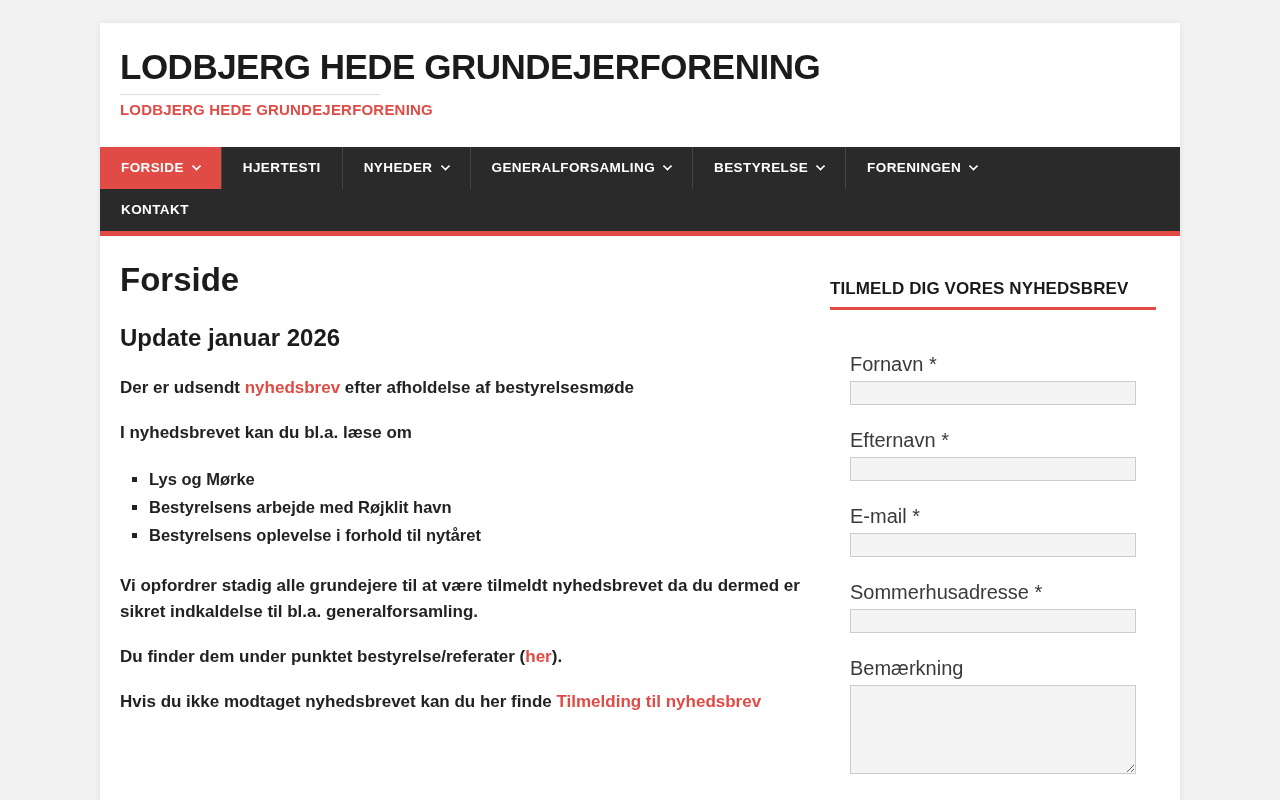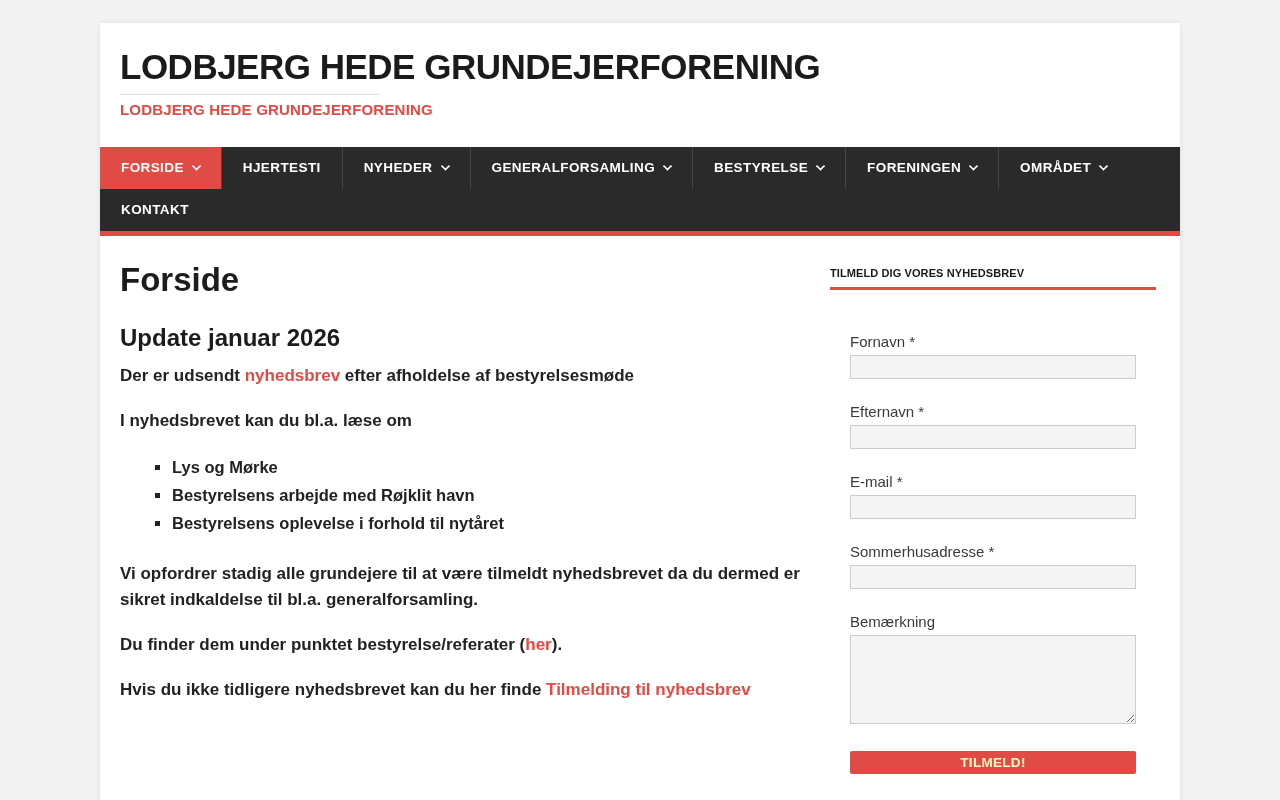--- a/index.html
+++ b/index.html
@@ -50,32 +50,32 @@
   }
   .nav-redbar{height:5px;background:var(--accent);}
 
   
   .content{display:flex;gap:28px;padding:27px 24px 40px 20px;}
   .main{width:682px;flex:none;}
   .sidebar{width:326px;flex:none;}
 
   
   .page-title{margin:0 0 27px;font-size:33px;line-height:1.05;font-weight:800;color:var(--text-dark);}
-  .update-title{margin:0 0 11px;font-size:24px;font-weight:800;color:var(--text-dark);}
+  .update-title{margin:0 0 23px;font-size:24px;font-weight:800;color:var(--text-dark);}
   .body-text{margin:0 0 19px;font-size:17px;line-height:26px;font-weight:700;color:#222222;}
   .body-text .link, a.link{color:var(--accent);font-weight:700;text-decoration:none;cursor:pointer;}
   ul.bullets{margin:10px 0 24px;padding-left:29px;list-style:square;}
-  ul.bullets li{font-size:16.5px;line-height:28px;font-weight:700;color:#222222;margin-left:23px;}
+  ul.bullets li{font-size:16.5px;line-height:28px;font-weight:700;color:#222222;}
 
   
-  .widget-title{margin:4px 0 8px;font-size:11px;font-weight:800;color:#1a1a1a;letter-spacing:0.1px;}
+  .widget-title{margin:16px 0 8px;font-size:17px;font-weight:800;color:#1a1a1a;letter-spacing:0.1px;}
   .red-rule{height:3px;background:var(--accent);}
   .newsletter-form{margin-top:43px;padding:0 20px;}
   .field-group{margin-bottom:24px;}
-  .field-group label{display:block;font-size:15px;color:#3a3a3a;margin-bottom:5px;}
+  .field-group label{display:block;font-size:20px;color:#3a3a3a;margin-bottom:5px;}
   .field-group input{
     width:100%;height:24px;background:var(--input-bg);
     border:1px solid var(--input-border);padding:2px 6px;font-size:14px;
     font-family:"Liberation Sans","DejaVu Sans",sans-serif;
   }
   .field-group textarea{
     width:100%;height:89px;background:var(--input-bg);
     border:1px solid var(--input-border);padding:4px 6px;font-size:14px;
     font-family:"Liberation Sans","DejaVu Sans",sans-serif;resize:both;
   }
@@ -115,24 +115,20 @@
         <span class="chev"></span>
       </div>
       <div class="nav-item">
         <span>BESTYRELSE</span>
         <span class="chev"></span>
       </div>
       <div class="nav-item">
         <span>FORENINGEN</span>
         <span class="chev"></span>
       </div>
-      <div class="nav-item">
-        <span>OMRÅDET</span>
-        <span class="chev"></span>
-      </div>
     </div>
     <div class="nav-row nav-row2">
       <div class="nav-item">
         <span>KONTAKT</span>
       </div>
     </div>
     <div class="nav-redbar"></div>
   </nav>
 
   <div class="content">
@@ -149,21 +145,21 @@
         <li>Lys og Mørke</li>
         <li>Bestyrelsens arbejde med Røjklit havn</li>
         <li>Bestyrelsens oplevelse i forhold til nytåret</li>
       </ul>
 
       <p class="body-text">Vi opfordrer stadig alle grundejere til at være tilmeldt nyhedsbrevet da du dermed er sikret indkaldelse til bl.a. generalforsamling.</p>
 
 
       <p class="body-text"><span>Du finder dem under punktet bestyrelse/referater (</span><a class="link">her</a><span>).</span></p>
 
-      <p class="body-text"><span>Hvis du ikke tidligere nyhedsbrevet kan du her finde </span><a class="link">Tilmelding til nyhedsbrev</a><span></span></p>
+      <p class="body-text"><span>Hvis du ikke modtaget nyhedsbrevet kan du her finde </span><a class="link">Tilmelding til nyhedsbrev</a><span></span></p>
     </main>
 
     <aside class="sidebar">
       <h4 class="widget-title">TILMELD DIG VORES NYHEDSBREV</h4>
       <div class="red-rule"></div>
 
       <form class="newsletter-form">
         <div class="field-group">
           <label>Fornavn *</label>
           <input type="text" value="" style="">

